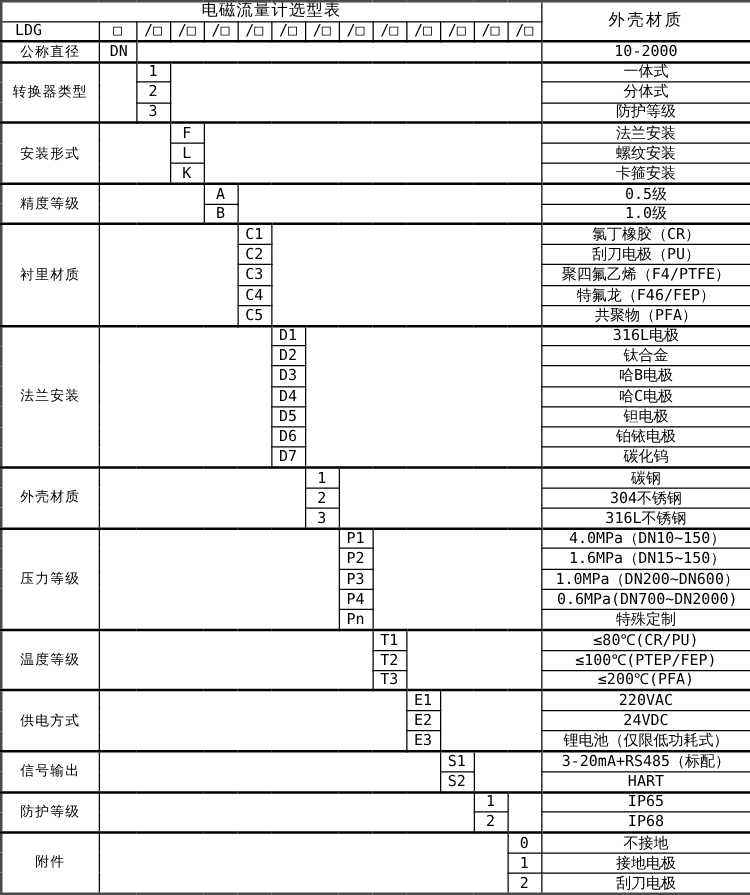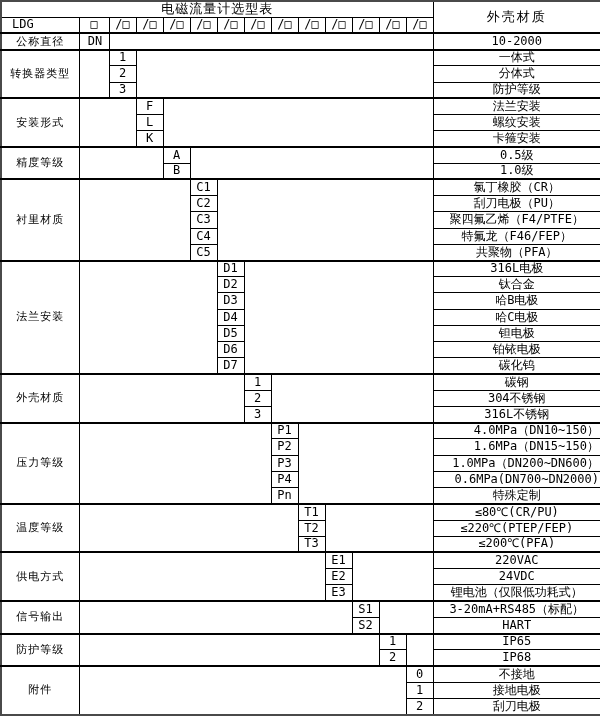--- a/index.html
+++ b/index.html
@@ -8,21 +8,21 @@
         border:2px solid #4a4a4a;background:#fff;}
   td{border:1px solid #000;text-align:center;vertical-align:middle;
      padding:0 1px;font-size:12px;line-height:1.1;white-space:nowrap;overflow:hidden;}
   tr{height:16px;}
   tr.gs > td{border-top:2px solid #000;}
   .title{font-size:13px;letter-spacing:1px;}
   .desc-header{font-size:13px;letter-spacing:2px;}
   .cat{font-size:11px;letter-spacing:1px;}
   .ldg{text-align:left;padding-left:10px;margin-top:29px;}
   .dn{text-align:center;padding-left:3px;}
-  .left{text-align:right;padding-left:3px;}
+  .left{text-align:center;padding-left:3px;}
   .blank{border-left:1px solid #000;border-right:1px solid #000;}
 </style>
 </head>
 <body>
 
 <table>
   <colgroup>
     <col style="width:78px">
       <col style="width:30px">
     <col style="width:27px">
@@ -212,21 +212,21 @@
 
   <tr class="gs">
     <td class="cat" rowspan="3">温度等级</td>
     <td class="blank" rowspan="3" colspan="8"></td>
     <td>T1</td>
     <td class="blank" rowspan="3" colspan="4"></td>
     <td class="desc">≤80℃(CR/PU)</td>
   </tr>
   <tr>
     <td>T2</td>
-    <td class="desc">≤220℃(PTEP/FEP)</td>
+    <td class="desc">≤100℃(PTEP/FEP)</td>
   </tr>
   <tr>
     <td>T3</td>
     <td class="desc">≤200℃(PFA)</td>
   </tr>
 
   <tr class="gs">
     <td class="cat" rowspan="3">供电方式</td>
     <td class="blank" rowspan="3" colspan="9"></td>
     <td>E1</td>

